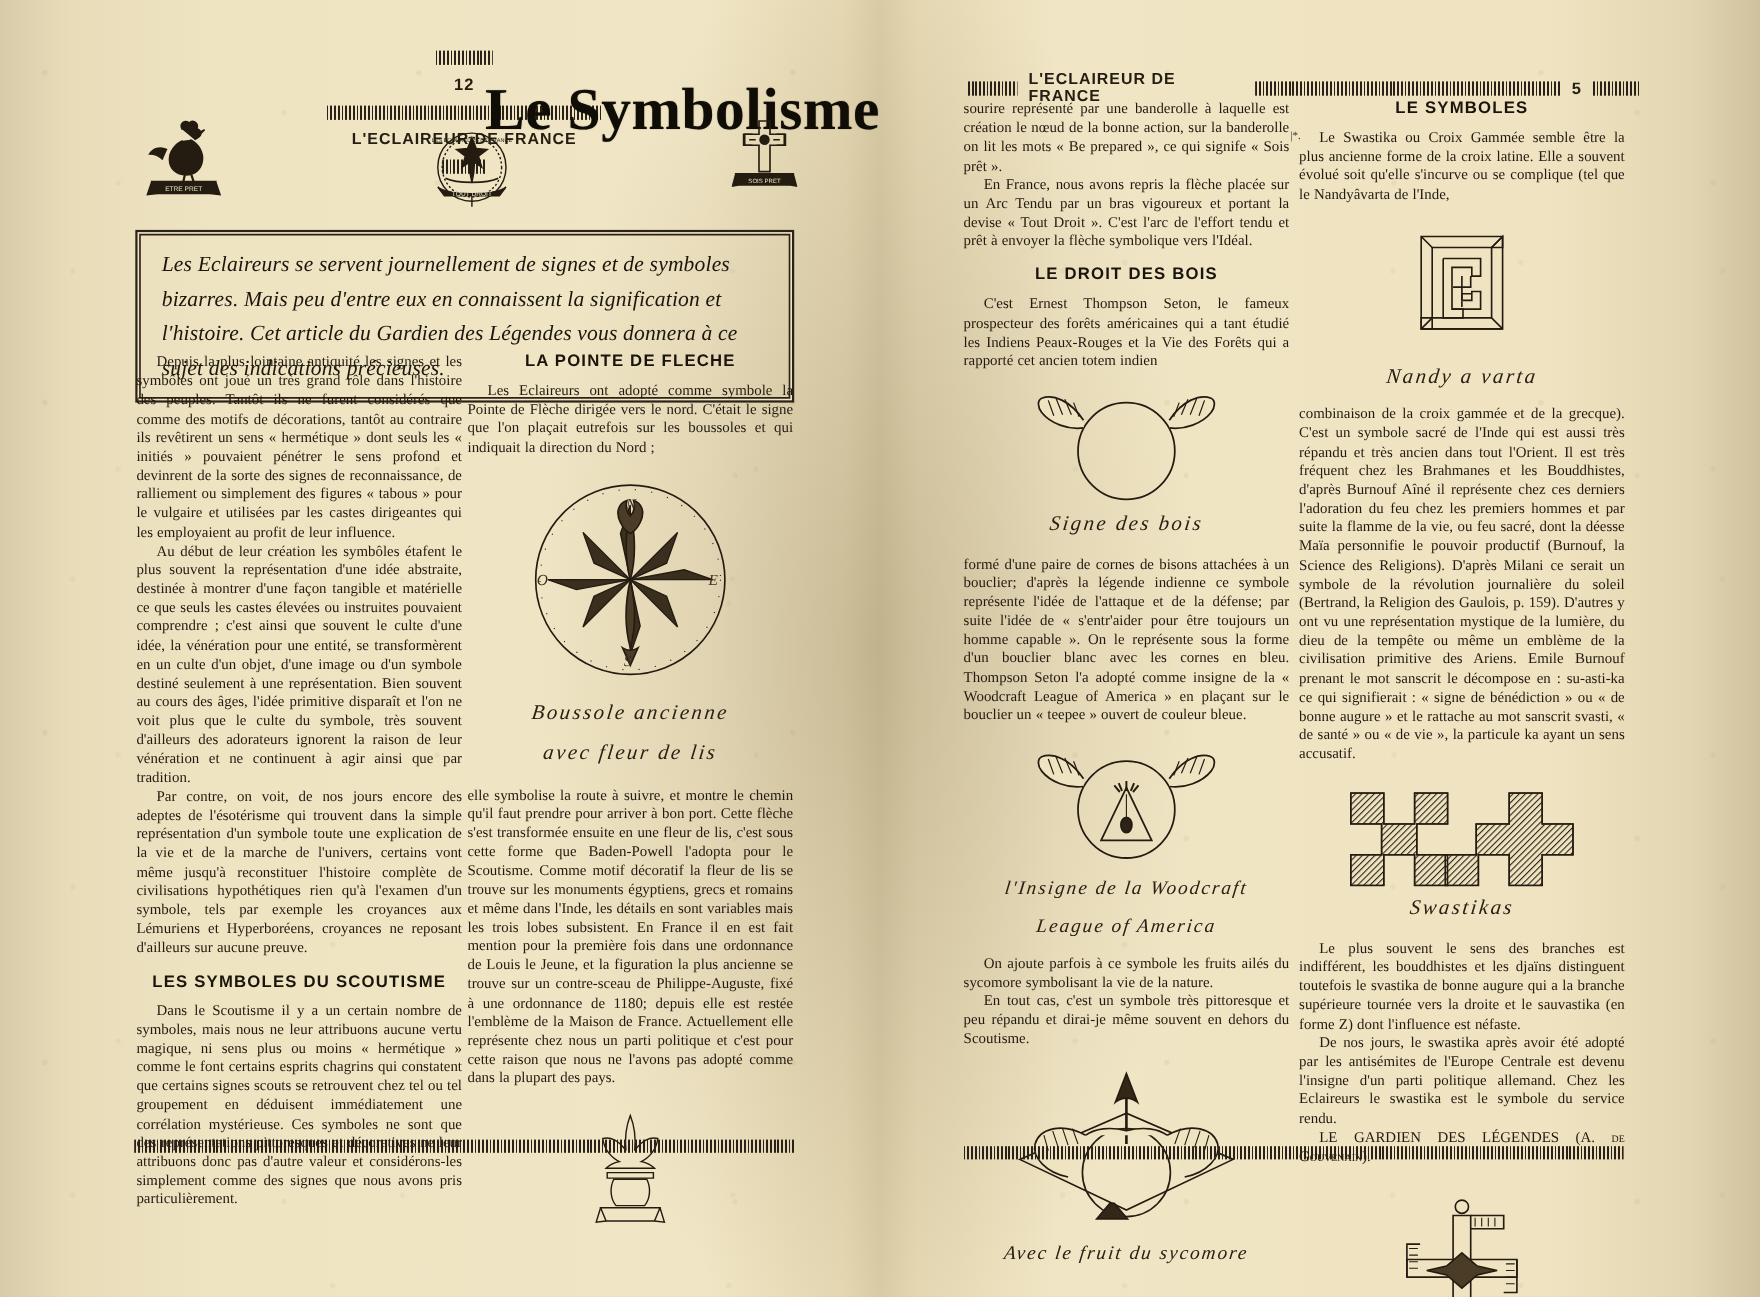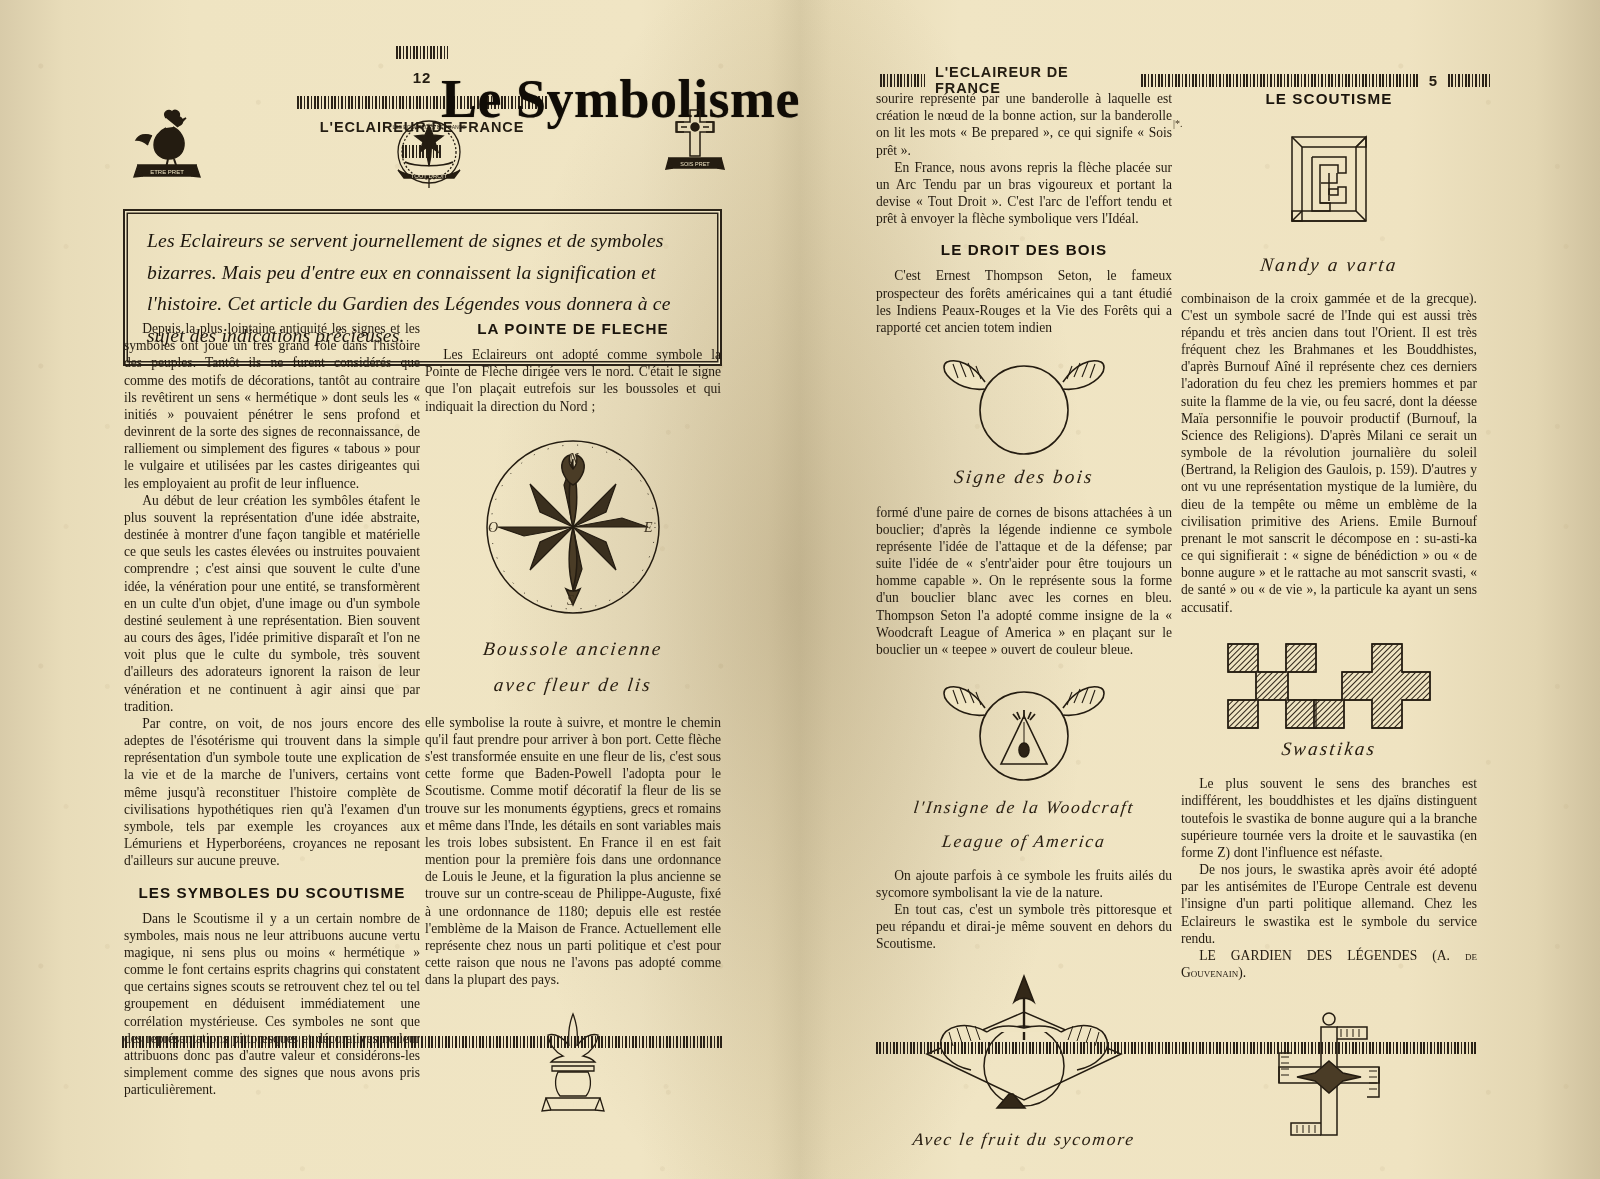--- a/index.html
+++ b/index.html
@@ -301,22 +301,23 @@
               <path d="M190 62l-4 14M182 58l-5 15M173 56l-5 15M164 56l-5 14"></path>
             </g>
             <path d="M100 124l-12 14h28l-12-14z" fill="#332818"></path>
           </g>
         </svg>
       </div>
       <div class="hand sm" style="margin-top:4px;">Avec le fruit du sycomore</div>
     </div>
 
     <div class="col" style="left:381px;top:90px;">
-      <div class="secthead tight">LE SCOUTISME</div>
+      <div class="secthead tight">LE SYMBOLES</div>
       <div class="marginmark" style="left:-8px;top:28px;">|*.</div>
+      <p>Le Swastika ou Croix Gammée semble être la plus ancienne forme de la croix latine. Elle a souvent évolué soit qu'elle s'incurve ou se complique (tel que le Nandyâvarta de l'Inde,</p>
 
       <div class="figwrap" style="margin-top:16px;">
         <svg class="fig" width="130" height="122" viewBox="0 0 130 122">
           <g class="ink" stroke-width="1.5">
             <path d="M28 14h74v10H38v74h-10z"></path>
             <path d="M28 14l10 10M102 14l-10 10M28 98l10-10"></path>
             <path d="M102 14v84h-74v-10h64V24z"></path>
             <path d="M102 98l-10-10M28 98h74"></path>
             <path d="M48 34h34v16h-8v-8H56v38h26v-16h-8v8h-8"></path>
             <path d="M48 34v54h18v-8H56"></path>

